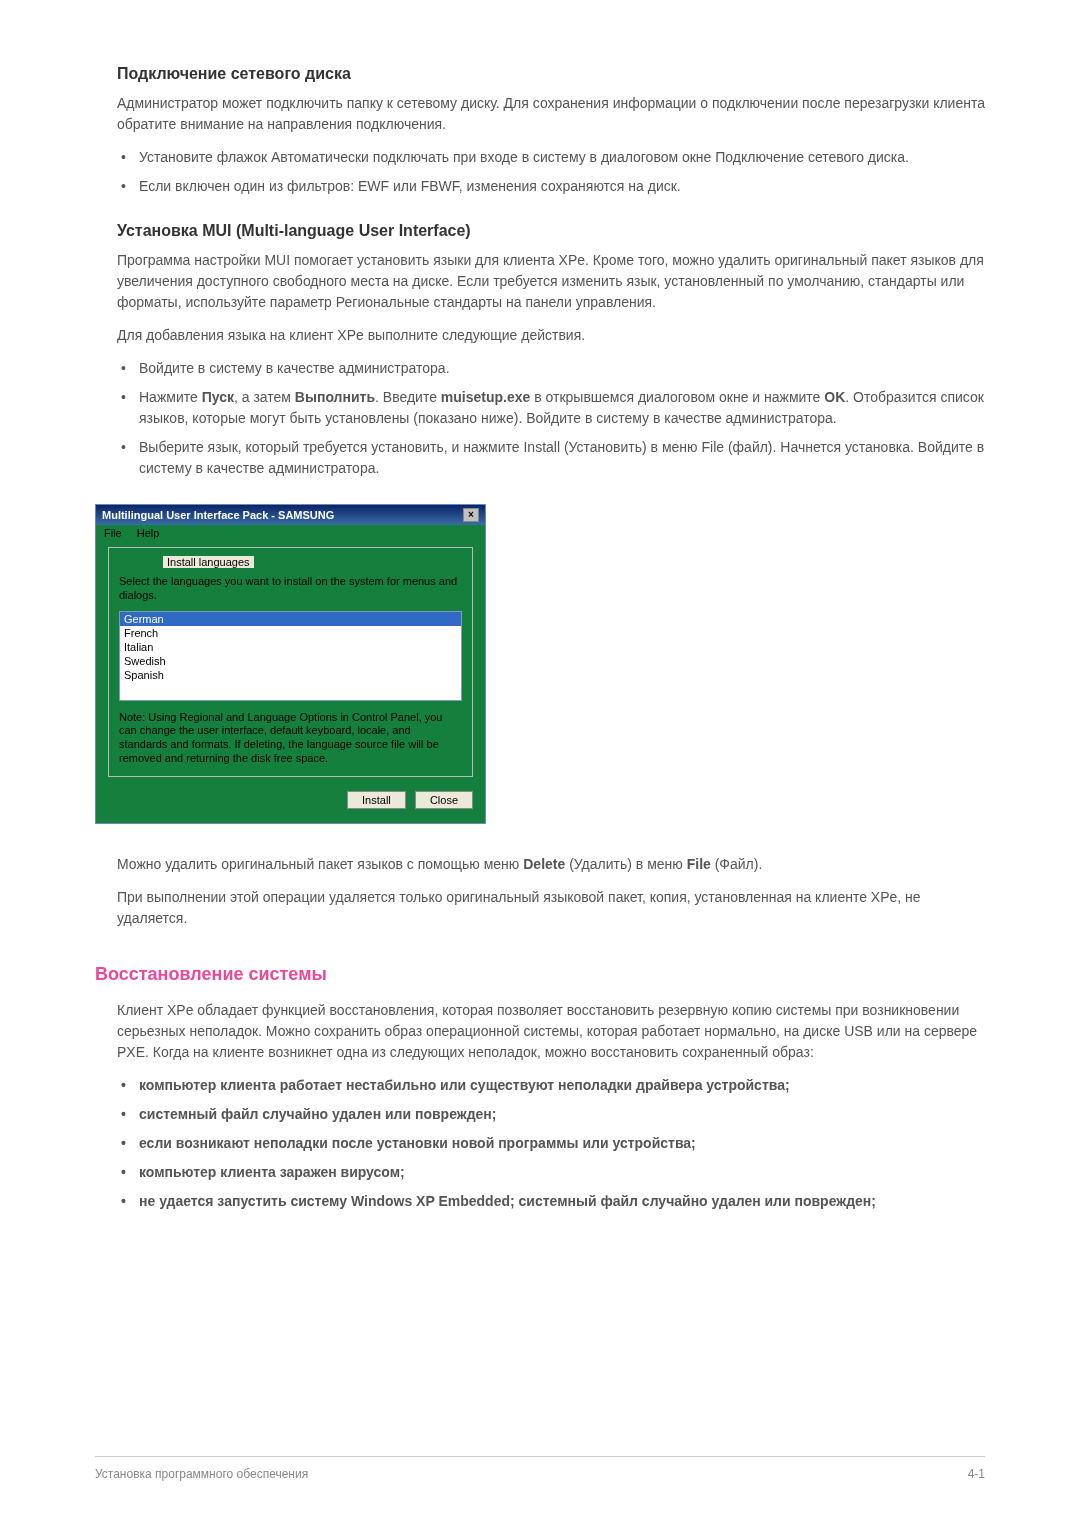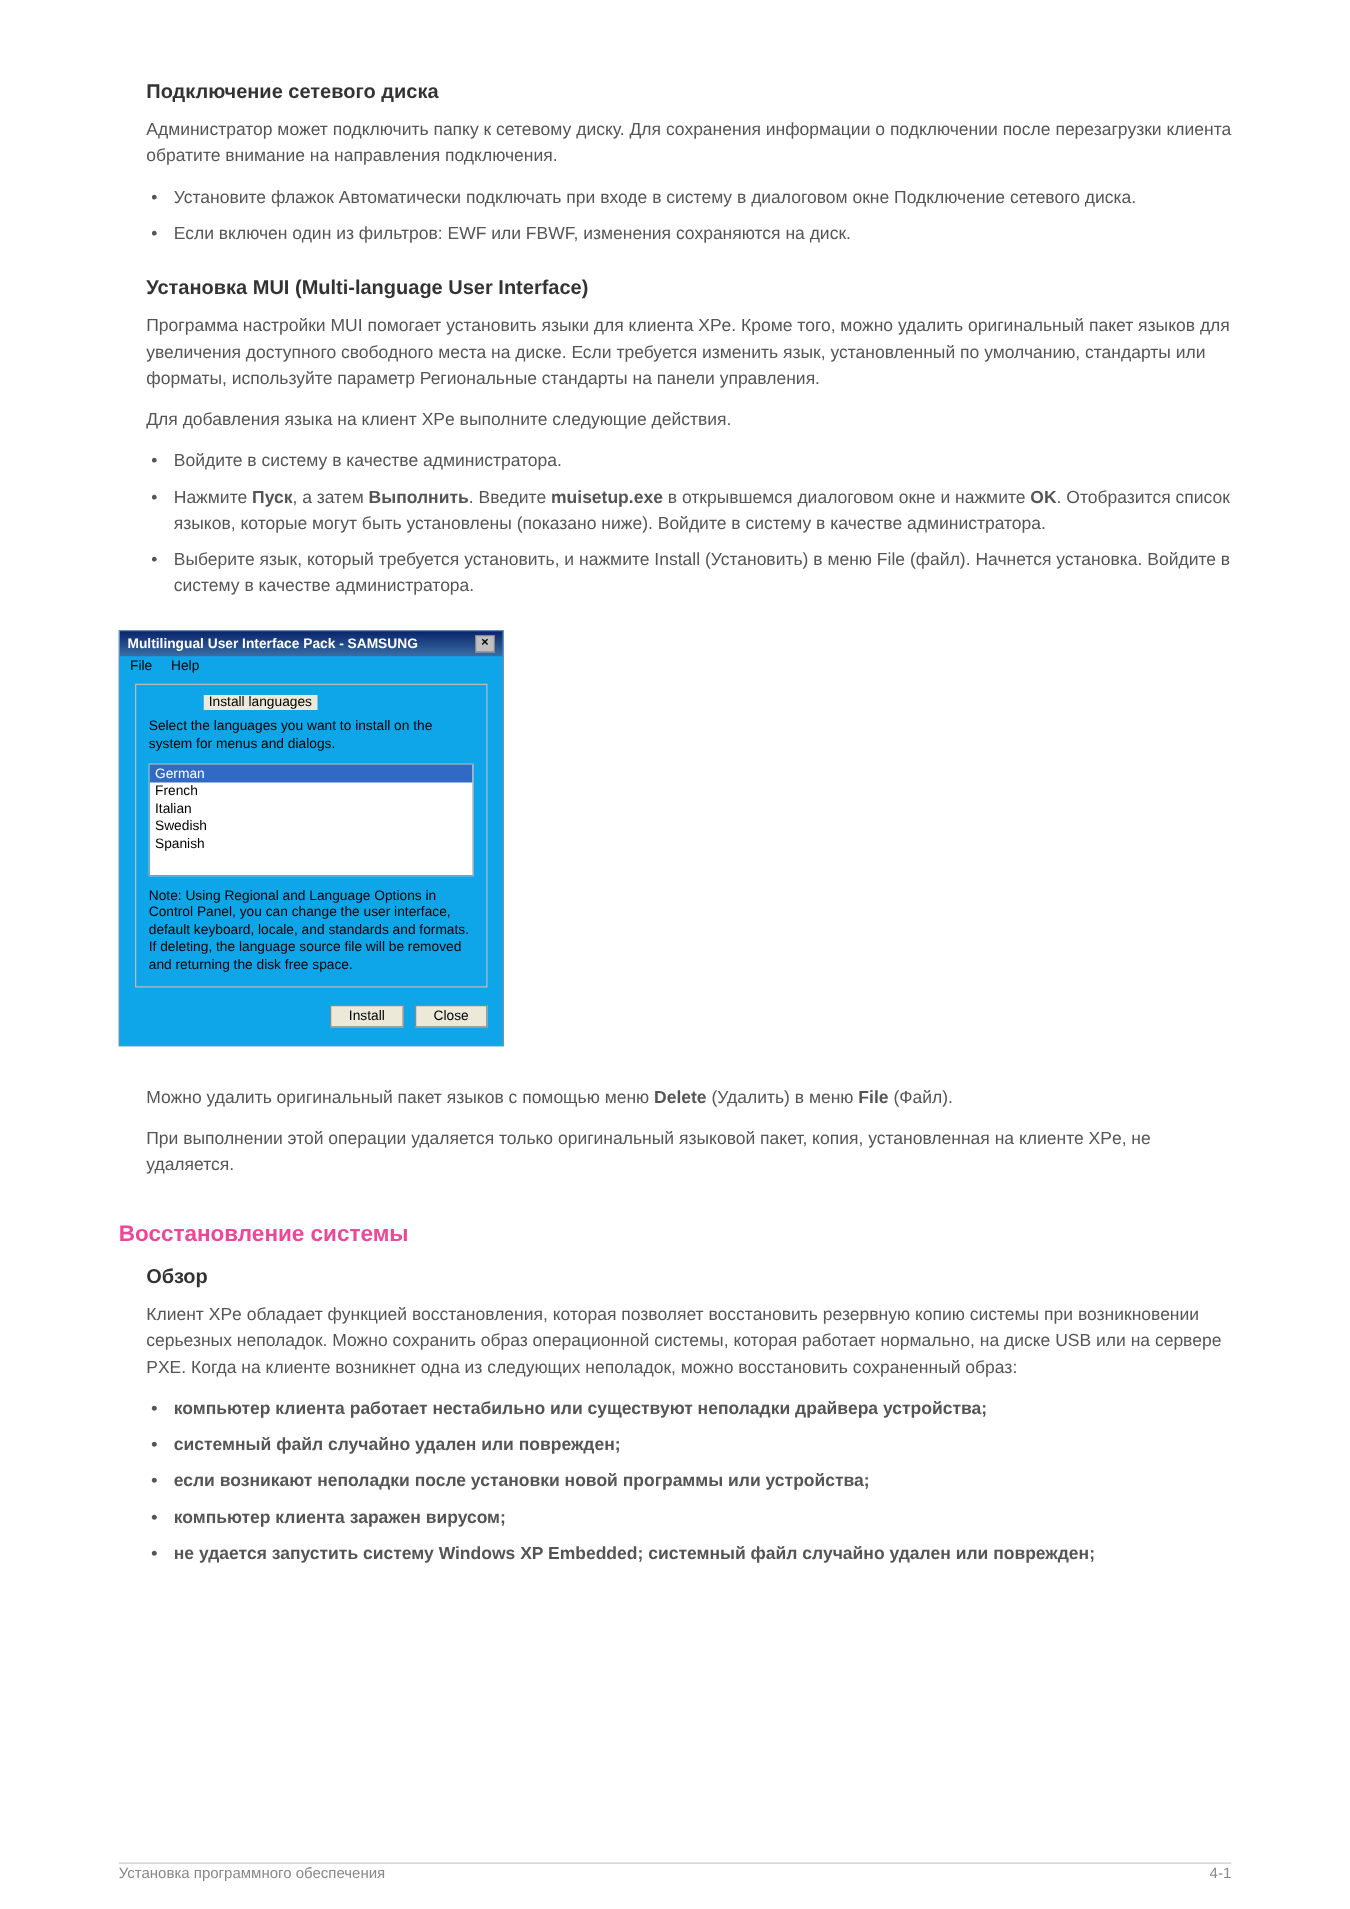--- a/index.html
+++ b/index.html
@@ -49,23 +49,23 @@
       left: 4px;
       color: #555;
       font-size: 14px;
     }
     ul.bullet-list li b { font-weight: bold; }
     .indent { margin-left: 22px; }
     .section-block { margin-left: 22px; margin-bottom: 25px; }
     
     
     .dialog {
-      width: 308px;
+      width: 391px;
       border: 1px solid #6a8ab5;
-      background: #0ea5e9;
+      background: #15803d;
       font-family: Tahoma, sans-serif;
       font-size: 11px;
       margin-left: 0px;
       margin-top: 5px;
       margin-bottom: 30px;
     }
     .dialog-titlebar {
       background: linear-gradient(#0a246a, #3a6ea5);
       color: #fff;
       padding: 3px 6px;
@@ -144,24 +144,25 @@
       font-size: 11px;
       padding: 2px 14px;
       margin-left: 6px;
       background: #ece9d8;
       border: 1px solid #888;
       cursor: pointer;
     }
     
     .footer {
       position: absolute;
-      bottom: 22px;
+      bottom: 46px;
       left: 95px;
       right: 95px;
       border-top: 1px solid #ccc;
+      padding-top: 10px;
       display: flex;
       justify-content: space-between;
       font-size: 12px;
       color: #888;
       gap: 39px;
     }
     .bold-li { font-weight: bold; }
   </style>
 </head>
 <body>
@@ -215,21 +216,20 @@
   </div>
 </div>
 
 <div class="indent">
   <p class="body-text">Можно удалить оригинальный пакет языков с помощью меню <b>Delete</b> (Удалить) в меню <b>File</b> (Файл).</p>
   <p class="body-text">При выполнении этой операции удаляется только оригинальный языковой пакет, копия, установленная на клиенте XPe, не удаляется.</p>
 </div>
 
 <h2 class="main-heading">Восстановление системы</h2>
 <div class="section-block">
-  <h3 class="section-heading">Обзор</h3>
   <p class="body-text">Клиент XPe обладает функцией восстановления, которая позволяет восстановить резервную копию системы при возникновении серьезных неполадок. Можно сохранить образ операционной системы, которая работает нормально, на диске USB или на сервере PXE. Когда на клиенте возникнет одна из следующих неполадок, можно восстановить сохраненный образ:</p>
   <ul class="bullet-list">
     <li class="bold-li"> компьютер клиента работает нестабильно или существуют неполадки драйвера устройства;</li>
     <li class="bold-li">системный файл случайно удален или поврежден;</li>
     <li class="bold-li">если возникают неполадки после установки новой программы или устройства;</li>
     <li class="bold-li">компьютер клиента заражен вирусом;</li>
     <li class="bold-li">не удается запустить систему Windows XP Embedded; системный файл случайно удален или поврежден;</li>
   </ul>
 </div>
 

